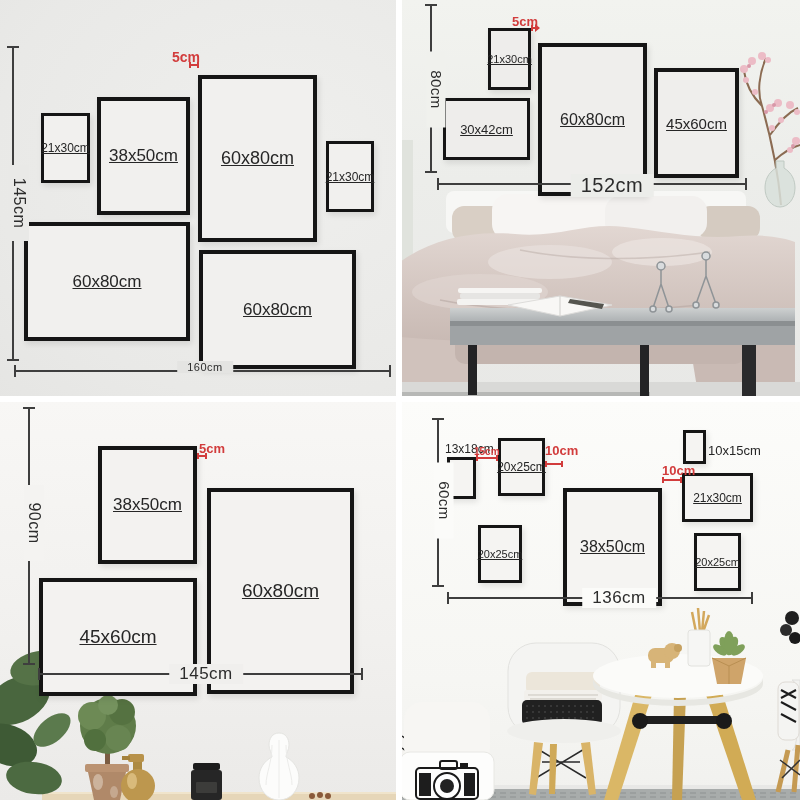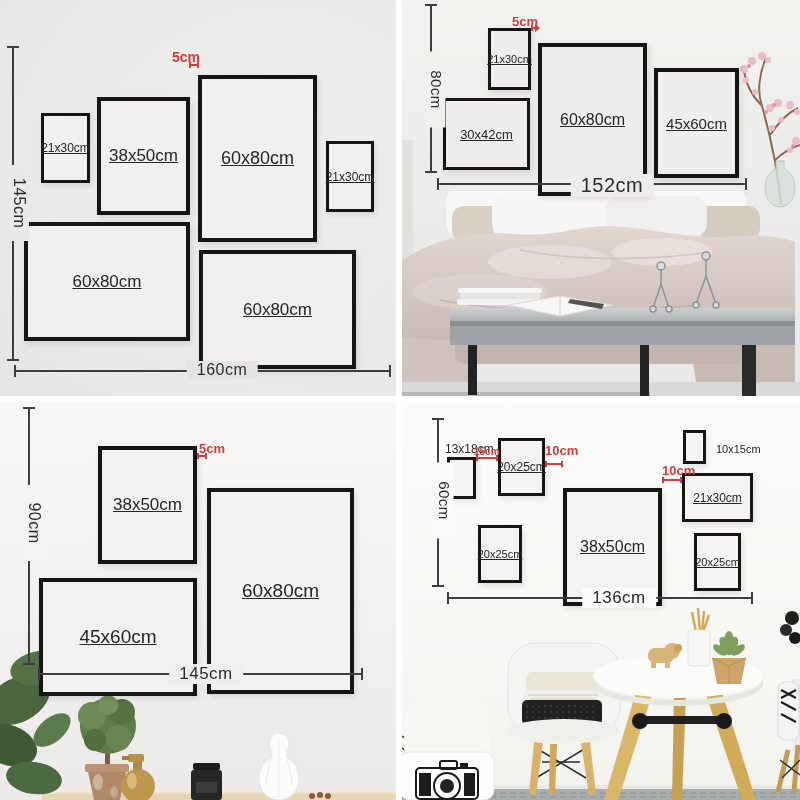--- a/index.html
+++ b/index.html
@@ -60,21 +60,21 @@
     <div class="frame thick" style="left:24px;top:191px;width:166px;height:119px">
       <span class="lbl" style="font-size:17px">60x80cm</span>
       </div>
     <div class="frame thick" style="left:199px;top:219px;width:157px;height:119px">
       <span class="lbl" style="font-size:17px">60x80cm</span>
       </div>
 
     <div class="dimv" style="left:12px;top:47px;height:313px"></div>
     <div class="dim-label-v" style="left:-19px;top:193px;background:#e9e9e7">145cm</div>
     <div class="dimh" style="left:15px;top:370px;width:375px"></div>
-    <div class="dim-label-h" style="left:222px;top:361px;font-size:16px;background:#e4e4e2">160cm</div>
+    <div class="dim-label-h" style="left:205px;top:361px;font-size:11px;background:#e4e4e2">160cm</div>
 
     <div class="gap-lbl" style="left:172px;top:49px;font-size:14px">5cm</div>
     <div class="gap-line" style="left:189px;top:64px;width:10px"></div>
   </section>
 
   <section class="quad" id="q-tr">
     <svg class="scene" viewBox="0 0 400 400">
       <defs>
         <linearGradient id="duvG" x1="0" y1="0" x2="0" y2="1">
           <stop offset="0" stop-color="#e2d7d2"></stop>
@@ -162,21 +162,21 @@
 
     <div class="frame" style="left:88px;top:28px;width:43px;height:62px;background:#eeedeb">
       <span class="lbl" style="font-size:11px">21x30cm</span>
       </div>
     <div class="frame thick" style="left:138px;top:12px;width:109px;height:153px;background:#efeeec">
       <span class="lbl" style="font-size:16px">60x80cm</span>
       </div>
     <div class="frame thick" style="left:254px;top:37px;width:85px;height:110px;background:#efeeec">
       <span class="lbl" style="font-size:15px">45x60cm</span>
       </div>
-    <div class="frame" style="left:43px;top:98px;width:87px;height:72px;background:#eeedeb">
+    <div class="frame" style="left:43px;top:98px;width:87px;height:62px;background:#eeedeb">
       <span class="lbl" style="font-size:13px">30x42cm</span>
       </div>
 
     <div class="dimv" style="left:30px;top:5px;height:167px"></div>
     <div class="dim-label-v" style="left:-2px;top:80px;font-size:15px;background:#f0f1ed">80cm</div>
     <div class="dimh" style="left:38px;top:183px;width:308px"></div>
     <div class="dim-label-h" style="left:212px;top:174px;font-size:20px;background:#ecedea">152cm</div>
 
     <div class="gap-lbl" style="left:112px;top:14px;font-size:13px">5cm</div>
     <div class="gap-line arrow-r" style="left:131px;top:27px;width:8px"></div>
@@ -335,21 +335,21 @@
 
     <div class="frame" style="left:47px;top:57px;width:29px;height:42px;background:#f5f4f2"></div>
     <div class="ext-lbl" style="left:45px;top:42px;font-size:12px">13x18cm</div>
     <div class="frame" style="left:98px;top:38px;width:47px;height:58px;background:#f5f4f2">
       <span class="lbl" style="font-size:12px">20x25cm</span>
       </div>
     <div class="frame thick" style="left:163px;top:57px;width:99px;height:118px;background:#f5f4f2">
       <span class="lbl" style="font-size:16px">38x50cm</span>
       </div>
     <div class="frame" style="left:283px;top:30px;width:23px;height:34px;background:#f5f4f2"></div>
-    <div class="ext-lbl" style="left:316px;top:43px;font-size:11px">10x15cm</div>
+    <div class="ext-lbl" style="left:308px;top:43px;font-size:13px">10x15cm</div>
     <div class="frame" style="left:282px;top:73px;width:71px;height:49px;background:#f5f4f2">
       <span class="lbl" style="font-size:12px">21x30cm</span>
       </div>
     <div class="frame" style="left:78px;top:125px;width:44px;height:58px;background:#f5f4f2">
       <span class="lbl" style="font-size:11px">20x25cm</span>
       </div>
     <div class="frame" style="left:294px;top:133px;width:47px;height:58px;background:#f5f4f2">
       <span class="lbl" style="font-size:11px">20x25cm</span>
       </div>
 

